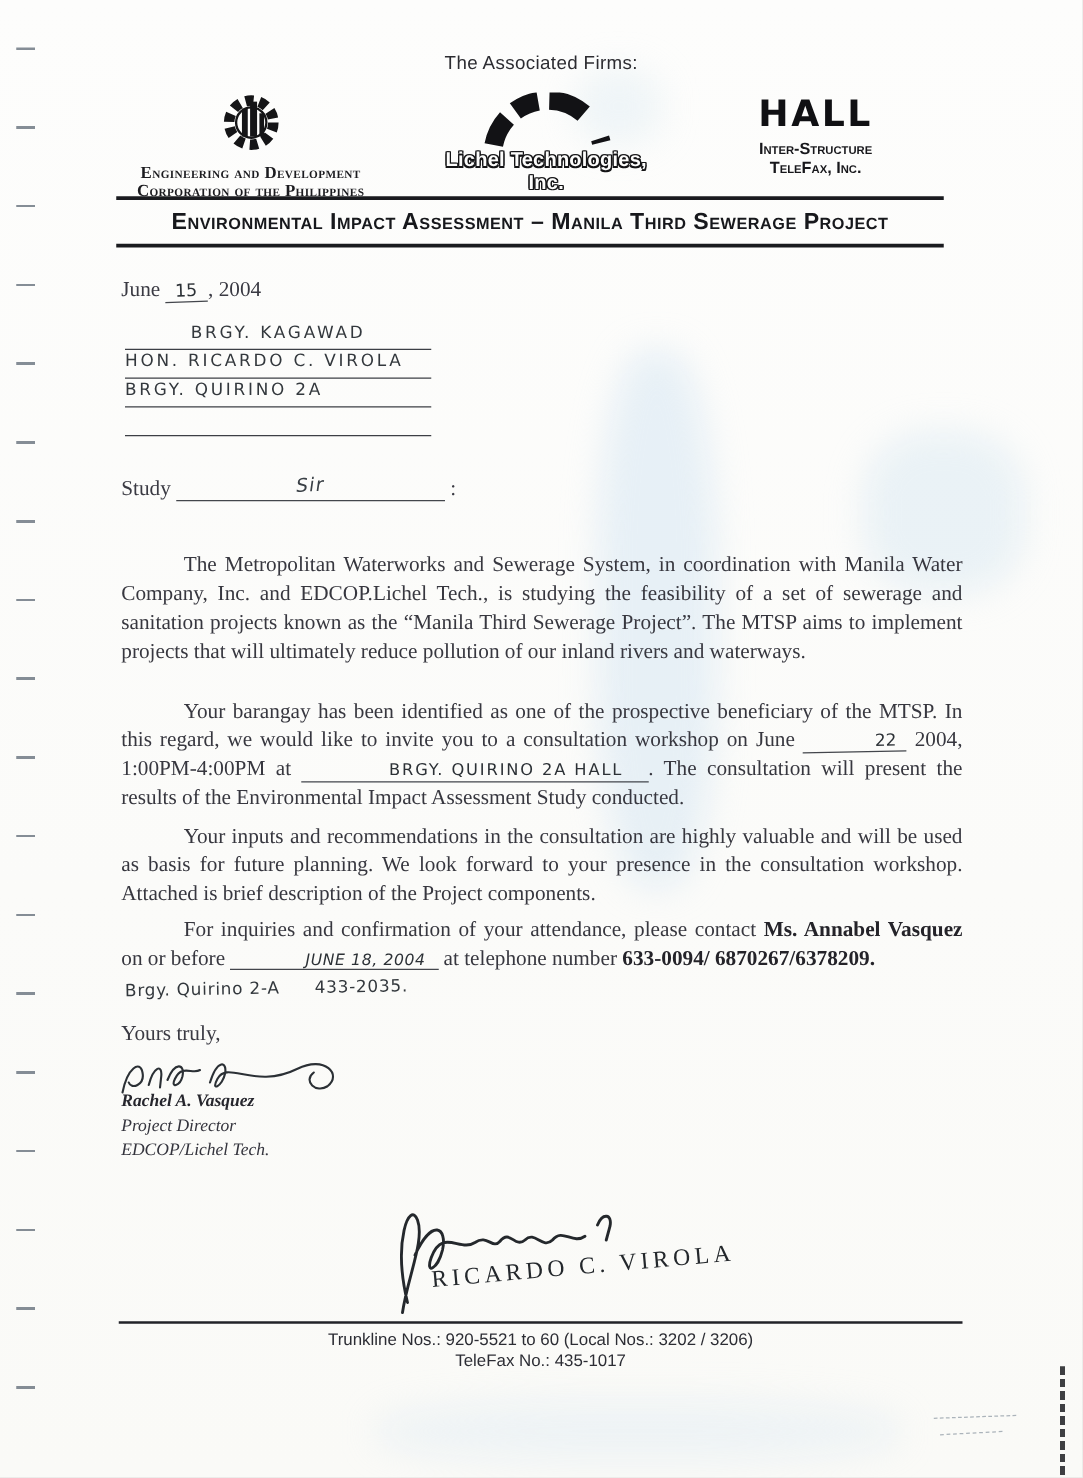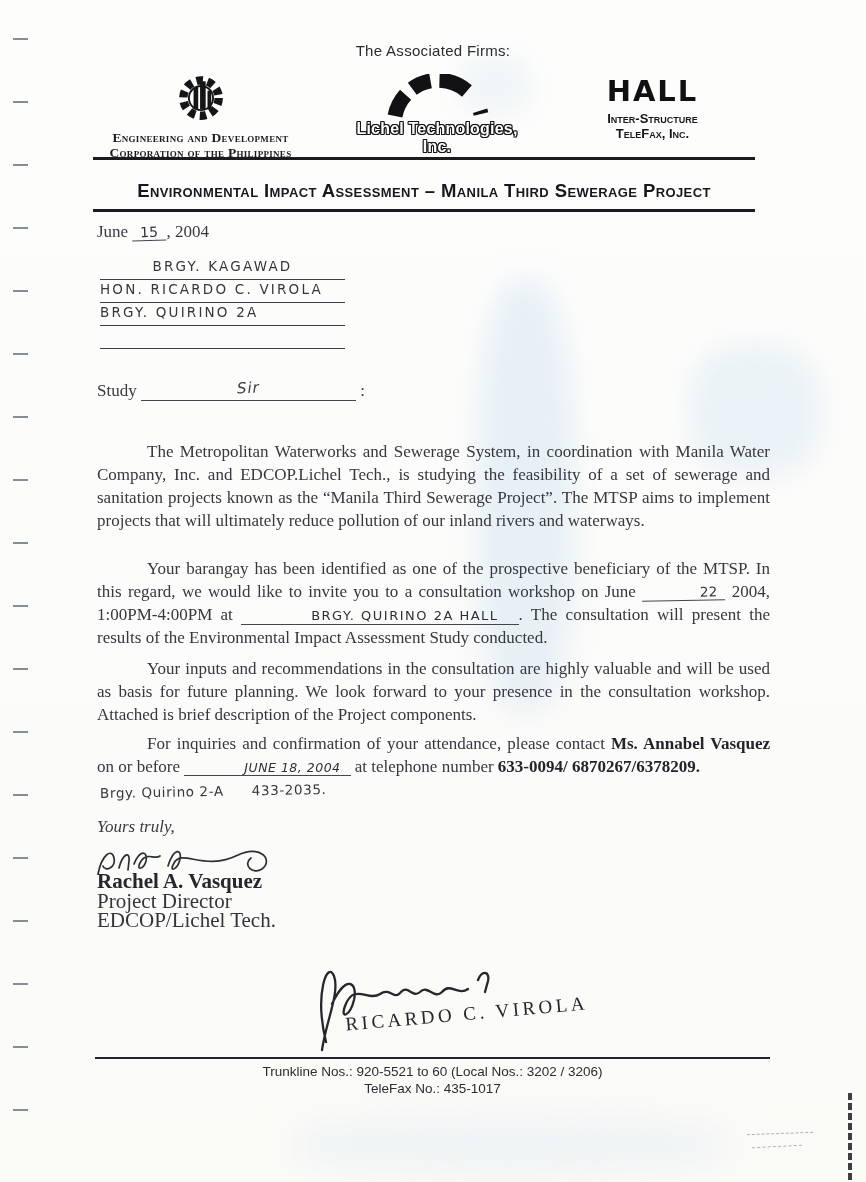--- a/index.html
+++ b/index.html
@@ -35,21 +35,21 @@
     font-variant:small-caps; font-size:13.5px; line-height:15px; color:#1c1c20; letter-spacing:.3px; }
   .arc-wrap { height:44px; }
   .lichel-name { margin-top:2px; font-family:"Liberation Sans",sans-serif; font-weight:bold; font-size:16px;
     color:#fdfdfc; letter-spacing:.2px;
     text-shadow:1px 1px 0 #141416,-1px -1px 0 #141416,1px -1px 0 #141416,-1px 1px 0 #141416,0 1px 0 #141416,0 -1px 0 #141416,1px 0 0 #141416,-1px 0 0 #141416; }
   .issi-abbr { font-family:"DejaVu Sans",sans-serif; font-weight:bold; font-size:29px; line-height:30px;
     letter-spacing:2px; color:#101013; }
   .issi-caption { margin-top:5px; font-family:"Liberation Sans",sans-serif; font-weight:bold;
     font-variant:small-caps; font-size:13px; line-height:15px; color:#17171b; }
   .banner { position:absolute; left:93px; top:157px; width:662px;
-    border-top:3px solid #1a1b1f; border-bottom:3px solid #1a1b1f; padding:20px 0 7px; text-align:center; }
+    border-top:3px solid #1a1b1f; border-bottom:3px solid #1a1b1f; padding:6px 0 7px; text-align:center; }
   .banner-title { font-family:"Liberation Sans",sans-serif; font-weight:bold; font-variant:small-caps;
     font-size:18.5px; letter-spacing:.4px; color:#17181c; }
 
   
   .dateline { position:absolute; left:97px; top:222px; font-size:17px; color:#3a3a43; }
   .hw-underline { display:inline-block; border-bottom:1.4px solid #43464c; font-family:"DejaVu Sans",sans-serif;
     color:#2c3136; line-height:1.05; }
   .date-day { min-width:34px; text-align:center; font-size:14px; transform:rotate(-2deg); }
   .addr { position:absolute; left:100px; top:258px; width:245px; }
   .addr-line { height:21px; border-bottom:1.6px solid #3c3f45; font-size:13.5px; letter-spacing:2.2px;
@@ -64,23 +64,23 @@
   .body-p { position:absolute; left:97px; width:673px; margin:0; font-size:17px; line-height:23px;
     text-align:justify; text-indent:50px; color:#37373f; }
   .p1 { top:440px; }  .p2 { top:557px; }  .p3 { top:657px; }  .p4 { top:732px; }
   .p2-day { font-size:13.5px; padding:0 8px 1px; transform:rotate(-1deg); }
   .p2-venue { font-size:13px; letter-spacing:1.5px; padding:0 20px 1px; }
   .p4-date { font-size:12.5px; font-style:italic; letter-spacing:.5px; padding:0 10px 1px; }
   .bold-inline { font-weight:bold; color:#242329; }
   .annotation { position:absolute; left:100px; top:783px; font-family:"DejaVu Sans",sans-serif;
     font-size:13.5px; color:#33383d; transform:rotate(-1deg); letter-spacing:.6px; }
   .annotation .gap { display:inline-block; width:28px; }
-  .closing { position:absolute; left:97px; top:817px; font-size:17px; color:#3a3a43;font-style:italic; }
+  .closing { position:absolute; left:97px; top:817px; font-size:17px; color:#3a3a43; }
   .sig-rachel { position:absolute; left:92px; top:838px; }
-  .sender-block { position:absolute; left:97px; top:872px; font-size:21px; line-height:19.5px; color:#34343d; }
+  .sender-block { position:absolute; left:97px; top:872px; font-size:14px; line-height:19.5px; color:#34343d;font-style:italic; }
   .sender-name { font-weight:bold; color:#26262d; }
   .sig-ricardo { position:absolute; left:288px; top:952px; }
   .ricardo-name { position:absolute; left:345px; top:1003px; font-size:19px; letter-spacing:3.5px;
     color:#24282c; transform:rotate(-5deg); white-space:nowrap; }
 
   
   .footer-rule { position:absolute; left:95px; top:1057px; width:675px; border-top:2px solid #222328; }
   .footer { position:absolute; left:95px; top:1063px; width:675px; text-align:center;
     font-family:"Liberation Sans",sans-serif; font-size:13.5px; line-height:17px; color:#2c2d34; }
 </style>

